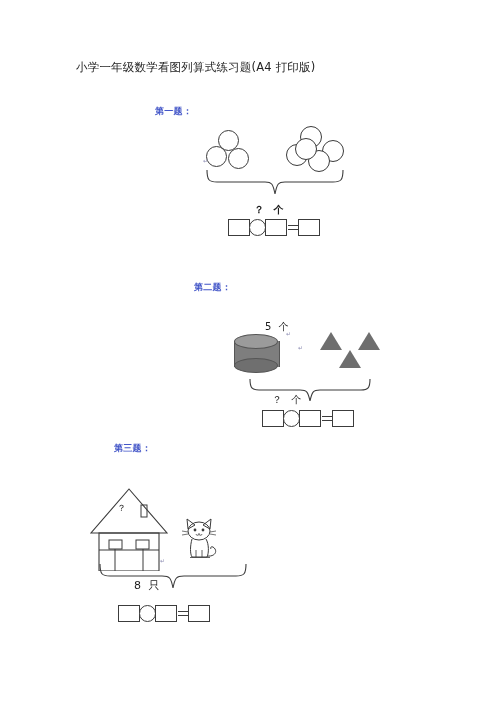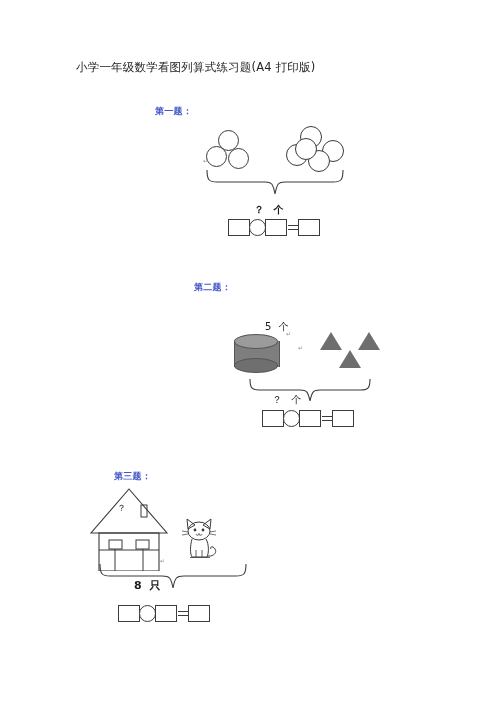--- a/index.html
+++ b/index.html
@@ -39,21 +39,21 @@
     position: absolute;
     font-size: 9px;
     font-weight: bold;
     color: #4356c8;
     white-space: nowrap;
     font-family: "DejaVu Sans", "Liberation Sans", sans-serif;
     letter-spacing: 0.3px;
   }
   #heading-1 { left: 140px; top: 105px; margin-left: 15px; }
   #heading-2 { left: 194px; top: 281px; }
-  #heading-3 { left: 114px; top: 470px; }
+  #heading-3 { left: 114px; top: 442px; }
 
   
   .abs { position: absolute; }
 
   
   .circ {
     position: absolute;
     border: 1.1px solid #3b3b3b;
     border-radius: 50%;
     background: #ffffff;
@@ -282,21 +282,21 @@
 
     <line x1="10" y1="41.5" x2="30" y2="41.5" stroke="#3b3b3b" stroke-width="0.8"></line>
   </svg>
 
   <div class="mark" style="left:160px; top:557px;">↵</div>
 
   <svg class="brace" style="left:98px; top:562px;" width="150" height="30" viewBox="0 0 150 30">
     <path d="M2,2 C2,12 4,14 12,14 L64,14 C72,14 73,16 75,26 C77,16 78,14 86,14 L138,14 C146,14 148,12 148,2" fill="none" stroke="#3b3b3b" stroke-width="1.1"></path>
   </svg>
 
-  <div class="qty-label" style="left:134px; top:578px; letter-spacing:2px; font-size:11px;font-weight:bold;">8 只</div>
+  <div class="qty-label" style="left:134px; top:578px; letter-spacing:2px; font-size:11px;">8 只</div>
 
   <div class="eq-row" style="left:118px; top:605px;">
     <div class="eq-box"></div>
     <div class="eq-circle"></div>
     <div class="eq-box"></div>
     <div class="eq-equals"></div>
     <div class="eq-box"></div>
   </div>
 
 </div>

